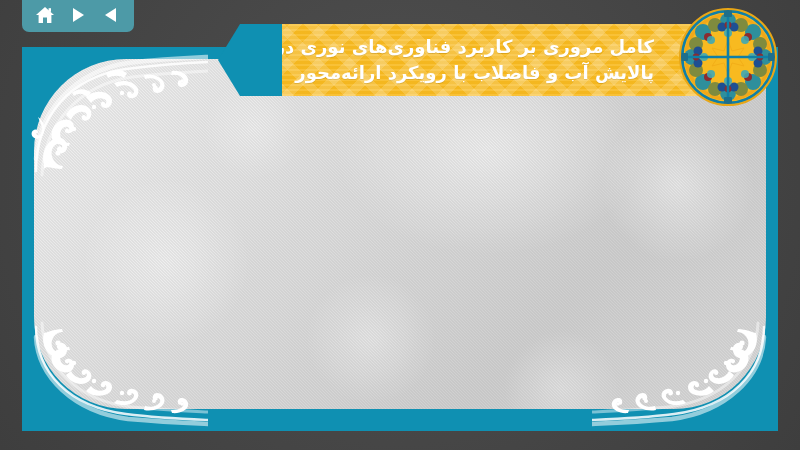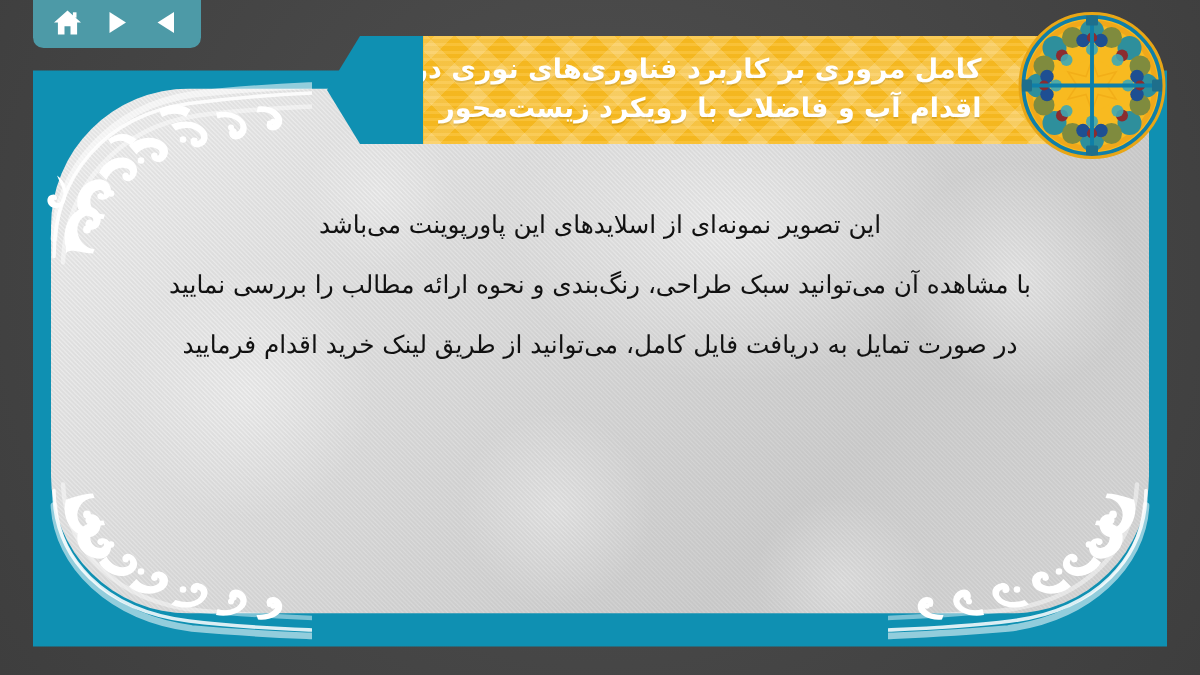--- a/index.html
+++ b/index.html
@@ -198,35 +198,30 @@
         <circle cx="36" cy="88" r="2.6"></circle>
         <circle cx="52" cy="68" r="2.2"></circle>
         <circle cx="72" cy="50" r="2.2"></circle>
         <circle cx="100" cy="38" r="2.2"></circle>
         <circle cx="132" cy="30" r="2"></circle>
         <circle cx="160" cy="27" r="1.8"></circle>
       </g>
     </svg>
   </div>
 
-  <div class="body-text">
-    <div class="body-line">این تصویر نمونه‌ای از اسلایدهای این پاورپوینت می‌باشد</div>
-    <div class="body-line">با مشاهده آن می‌توانید سبک طراحی، رنگ‌بندی و نحوه ارائه مطالب را بررسی نمایید</div>
-    <div class="body-line">در صورت تمایل به دریافت فایل کامل، می‌توانید از طریق لینک خرید اقدام فرمایید</div>
-  </div>
 
   <div class="notch">
     <svg width="72" height="72" viewBox="0 0 72 72">
       <polygon points="72,0 22,0 0,36 22,72 72,72" fill="#0f90b2"></polygon>
     </svg>
   </div>
 
   <div class="banner">
     <div class="banner-line">کامل مروری بر کاربرد فناوری‌های نوری در</div>
-    <div class="banner-line">اقدام آب و فاضلاب با رویکرد زیست‌محور</div>
+    <div class="banner-line">پالایش آب و فاضلاب با رویکرد ارائه‌محور</div>
   </div>
 
   <div class="medallion">
     <svg width="104" height="104" viewBox="0 0 104 104">
       <defs>
         <clipPath id="mclip">
             <circle cx="52" cy="52" r="48"></circle>
           </clipPath>
       </defs>
       <circle cx="52" cy="52" r="48" fill="#f8ba20"></circle>

